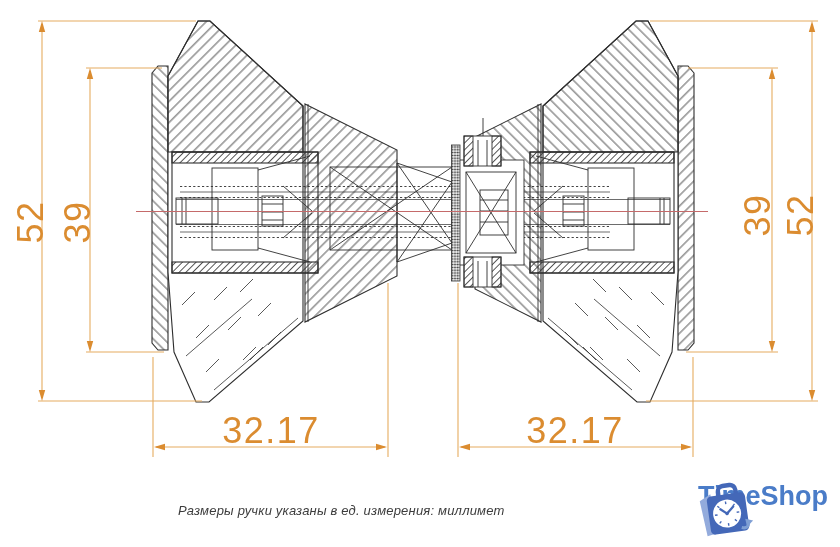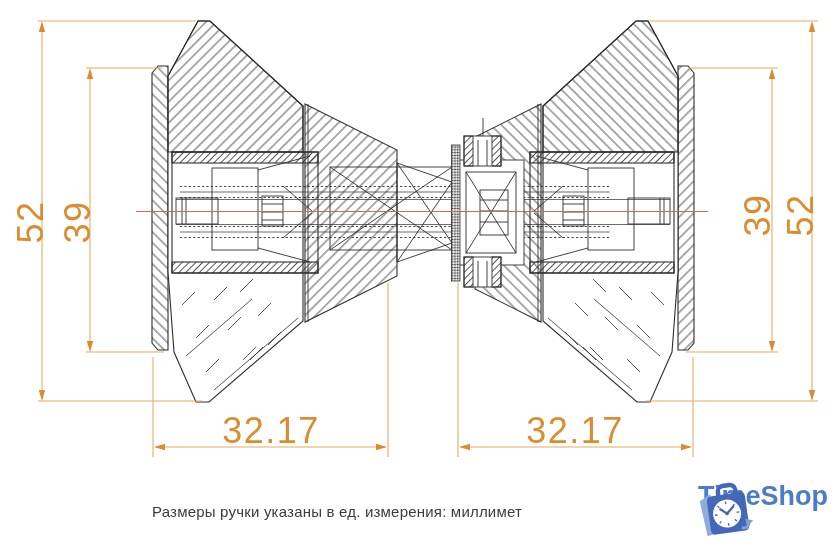--- a/index.html
+++ b/index.html
@@ -1,21 +1,21 @@
 <!DOCTYPE html>
 <html><head>
 <meta charset="utf-8">
 <style>
   html,body{margin:0;padding:0;background:#ffffff;}
   #stage{position:relative;width:840px;height:547px;background:#ffffff;overflow:hidden;
          font-family:"Liberation Sans",sans-serif;}
   #stage svg{position:absolute;left:0;top:0;}
   .dim-text{font-family:"Liberation Sans",sans-serif;font-size:36px;fill:#DB8C30;letter-spacing:1.5px;}
-  #caption{position:absolute;left:152px;top:503px;font-size:15px;color:#3c3c3c;
-           letter-spacing:0.2px;white-space:nowrap;}
+  #caption{position:absolute;left:178px;top:503px;font-size:13px;color:#3c3c3c;
+           letter-spacing:0.2px;white-space:nowrap;font-style:italic;}
   #logo{position:absolute;right:12px;top:481px;display:flex;align-items:center;gap:3px;}
   #logo .logo-text{font-size:27px;font-weight:bold;color:#4A7CC8;letter-spacing:0px;}
 </style>
 </head>
 <body>
 
 <div id="stage">
 
 <svg width="840" height="478" viewBox="0 0 840 478">
   <defs>

